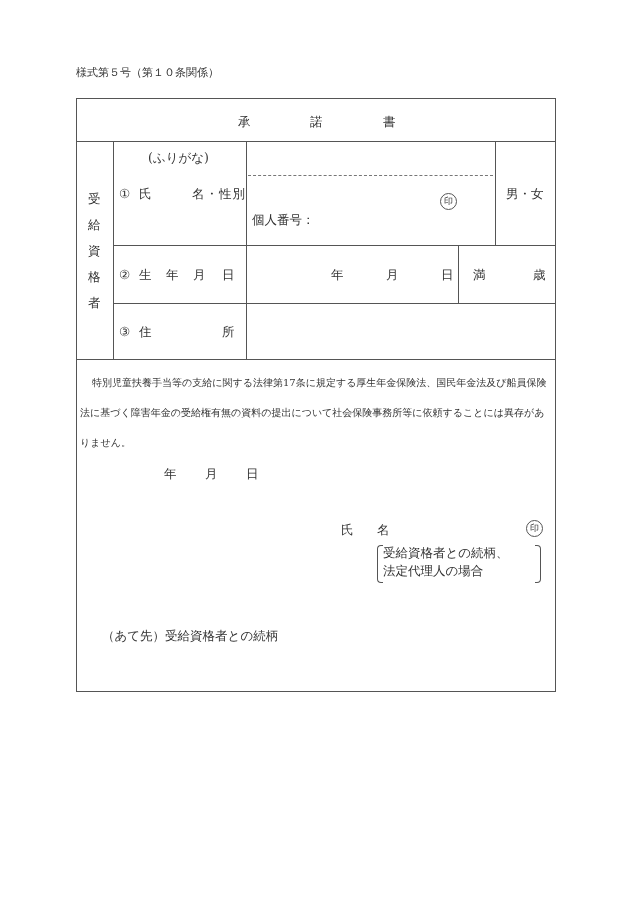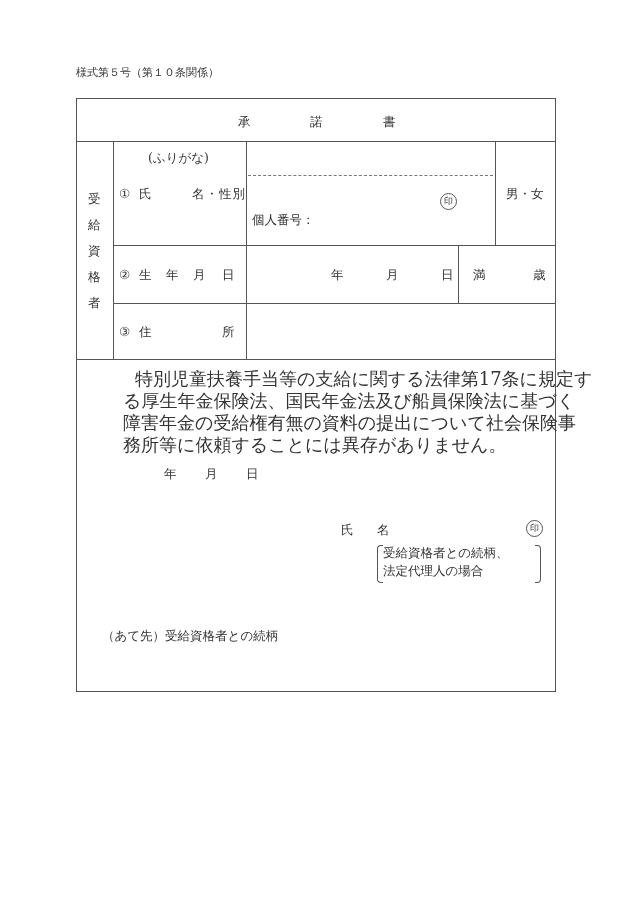--- a/index.html
+++ b/index.html
@@ -6,21 +6,21 @@
   body { width:630px; height:915px; position:relative; overflow:hidden;
          font-family:"DejaVu Serif","Liberation Serif",serif; color:#333; font-size:12.5px; }
   .abs { position:absolute; white-space:nowrap; }
   .line-h { position:absolute; height:0; border-top:1.2px solid #555; }
   .line-v { position:absolute; width:0; border-left:1.2px solid #555; }
   .dash { position:absolute; height:0; border-top:1px dashed #777; }
   .seal { position:absolute; width:15px; height:15px; border:1px solid #555; border-radius:50%;
           font-size:9px; line-height:15px; text-align:center; }
   .outer { position:absolute; left:76px; top:98px; width:480px; height:594px; border:1.3px solid #555; box-sizing:border-box; }
   .vtext { position:absolute; width:14px; line-height:26px; white-space:normal; word-break:break-all; }
-  .para { position:absolute; left:80px; top:368px; width:470px; font-size:18px; line-height:22px; white-space:normal;margin-left:43px; }
+  .para { position:absolute; left:80px; top:368px; width:470px; font-size:10px; line-height:30px; white-space:normal; }
   .bracket { position:absolute; width:5px; border:1px solid #555; }
   .bl { border-right:none; border-radius:4px 0 0 4px; }
   .br { border-left:none; border-radius:0 4px 4px 0; }
 </style>
 </head>
 <body>
 
 <div class="abs" style="left:76px;top:65px;font-size:11px;">様式第５号（第１０条関係）</div>
 
 <div class="outer"></div>

